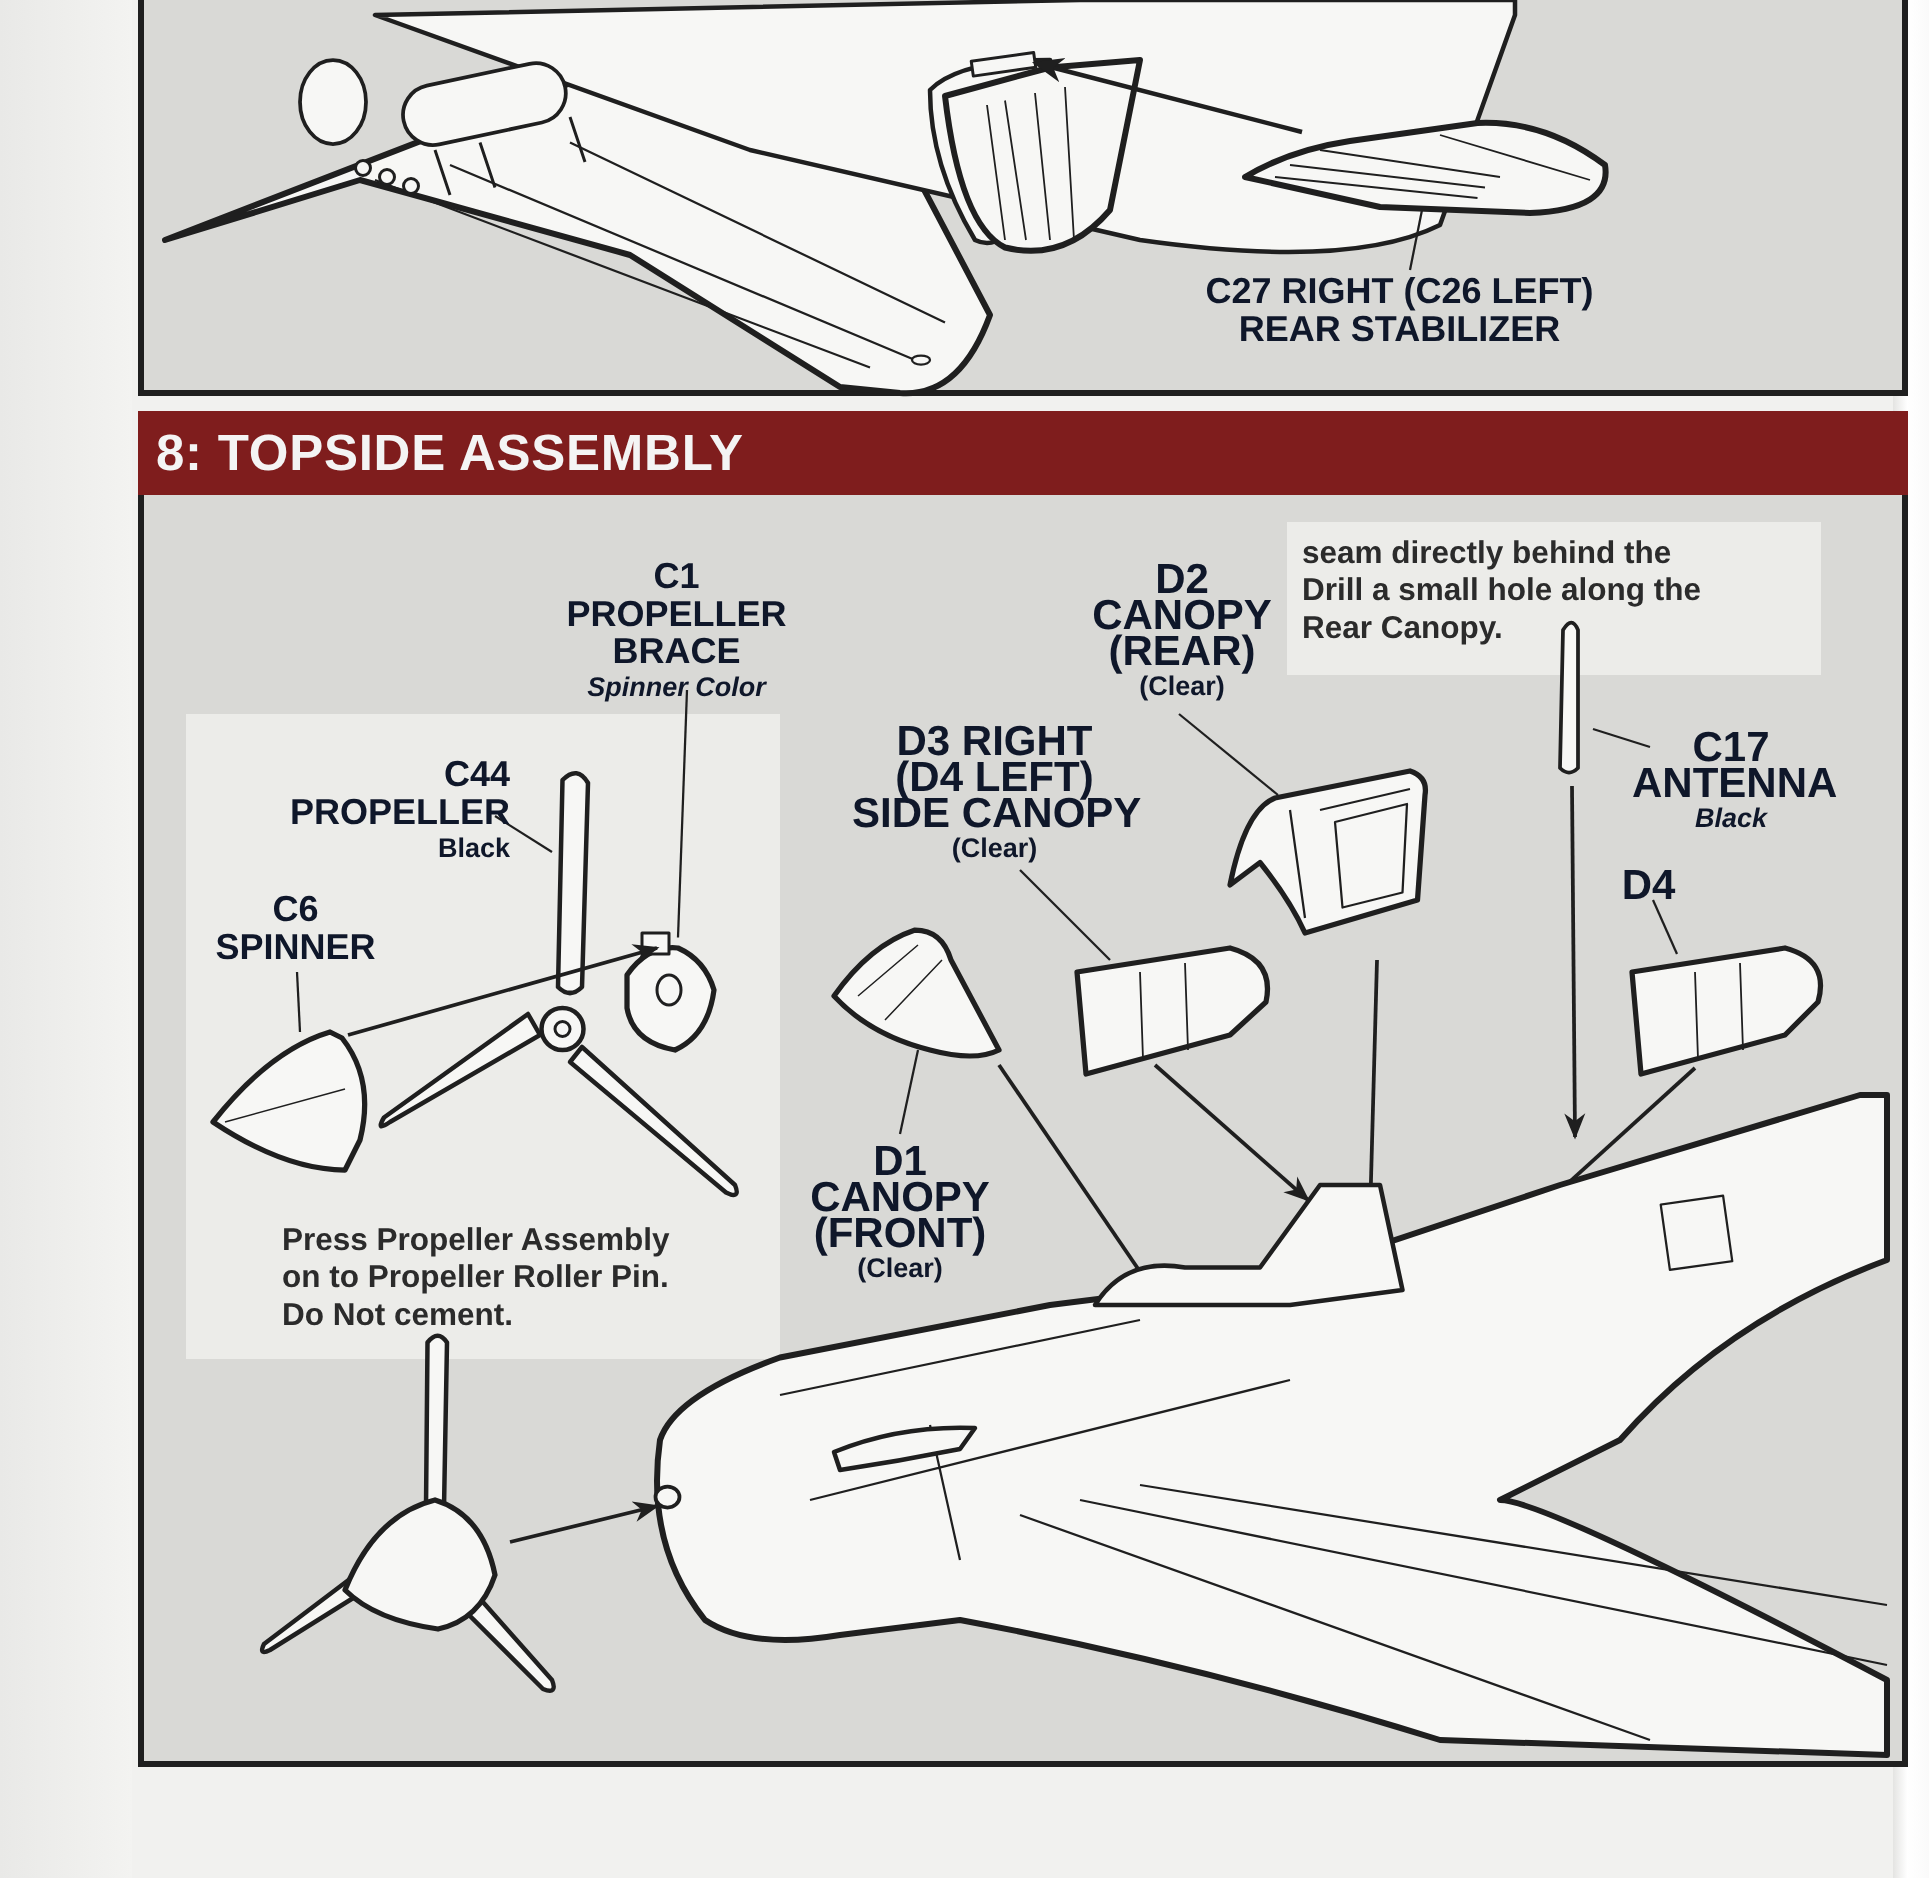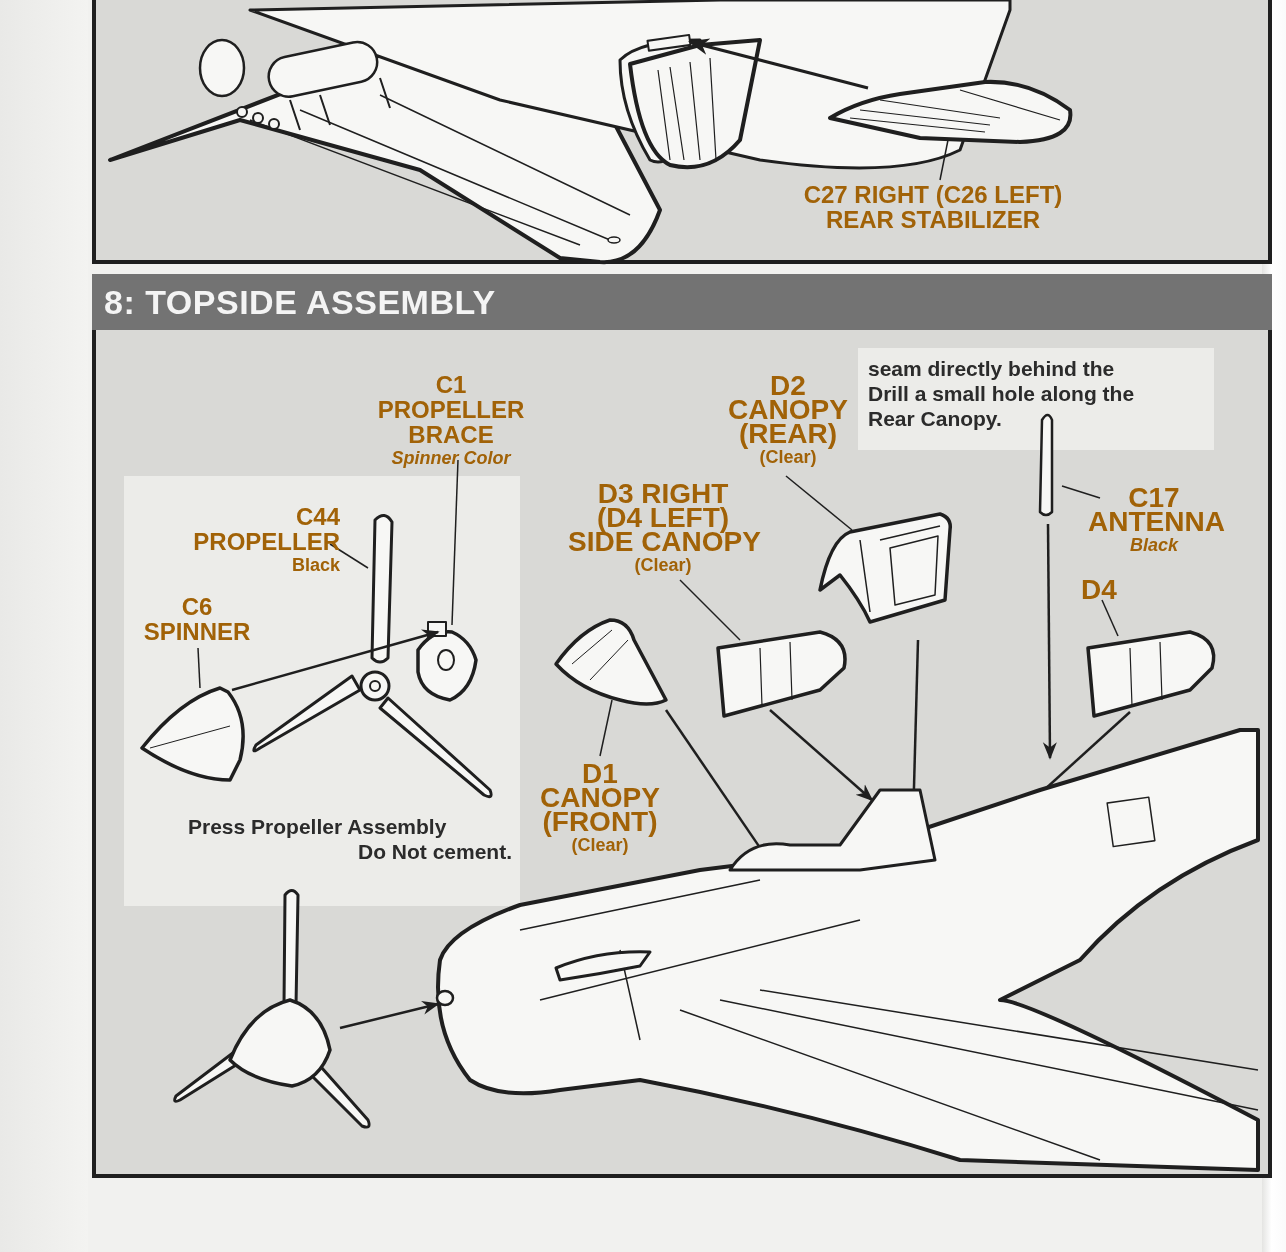--- a/index.html
+++ b/index.html
@@ -18,28 +18,28 @@
     background:linear-gradient(to right,#e9e9e7,#f3f3f1);
   }
   .panel {
     position:absolute; border:4px solid #1f1f1f; background:#d9d9d6;
     box-sizing:border-box; overflow:hidden;
   }
   #panel7 { left:92px; top:-6px; width:1180px; height:270px; }
   #panel8 { left:92px; top:330px; width:1180px; height:848px; border-top:none; }
   .step-header {
     position:absolute; left:92px; top:274px; width:1180px; height:56px;
-    background:#737373; color:#f4f4f4; box-sizing:border-box;
+    background:#7f1d1d; color:#f4f4f4; box-sizing:border-box;
     font-weight:bold; font-size:34px; line-height:56px; padding-left:12px;
     letter-spacing:0.5px;
   }
   .light-box { position:absolute; background:#ecece9; }
   .label {
     position:absolute; text-align:center; font-weight:bold;
-    color:#a16207; white-space:nowrap;
+    color:#0f172a; white-space:nowrap;
   }
   .label .l1 { display:block; font-size:24px; line-height:25px; }
   .label .l2 { display:block; font-size:28px; line-height:24px; }
   .label .l3 { display:block; font-size:18px; line-height:23px; }
   .label .it { font-style:italic; }
   .note { position:absolute; font-weight:bold; font-size:21px; line-height:25px; color:#2b2b2b; }
   svg.art { position:absolute; left:0; top:0; }
 </style>
 </head>
 <body>
@@ -205,14 +205,15 @@
 </div>
 
 <div class="note" style="left:868px;top:356px;width:340px;">
   <div>seam  directly behind the</div>
   <div>Drill a small hole along the</div>
   <div>Rear Canopy.</div>
 </div>
 
 <div class="note" style="left:188px;top:814px;width:330px;">
   <div>Press Propeller Assembly</div>
-  <div style="text-align:right;padding-right:6px;">Do Not cement.</div>
+  <div>on to Propeller Roller Pin.</div>
+  <div style="text-align:left;padding-right:6px;">Do Not cement.</div>
 </div>
 
 </body></html>

